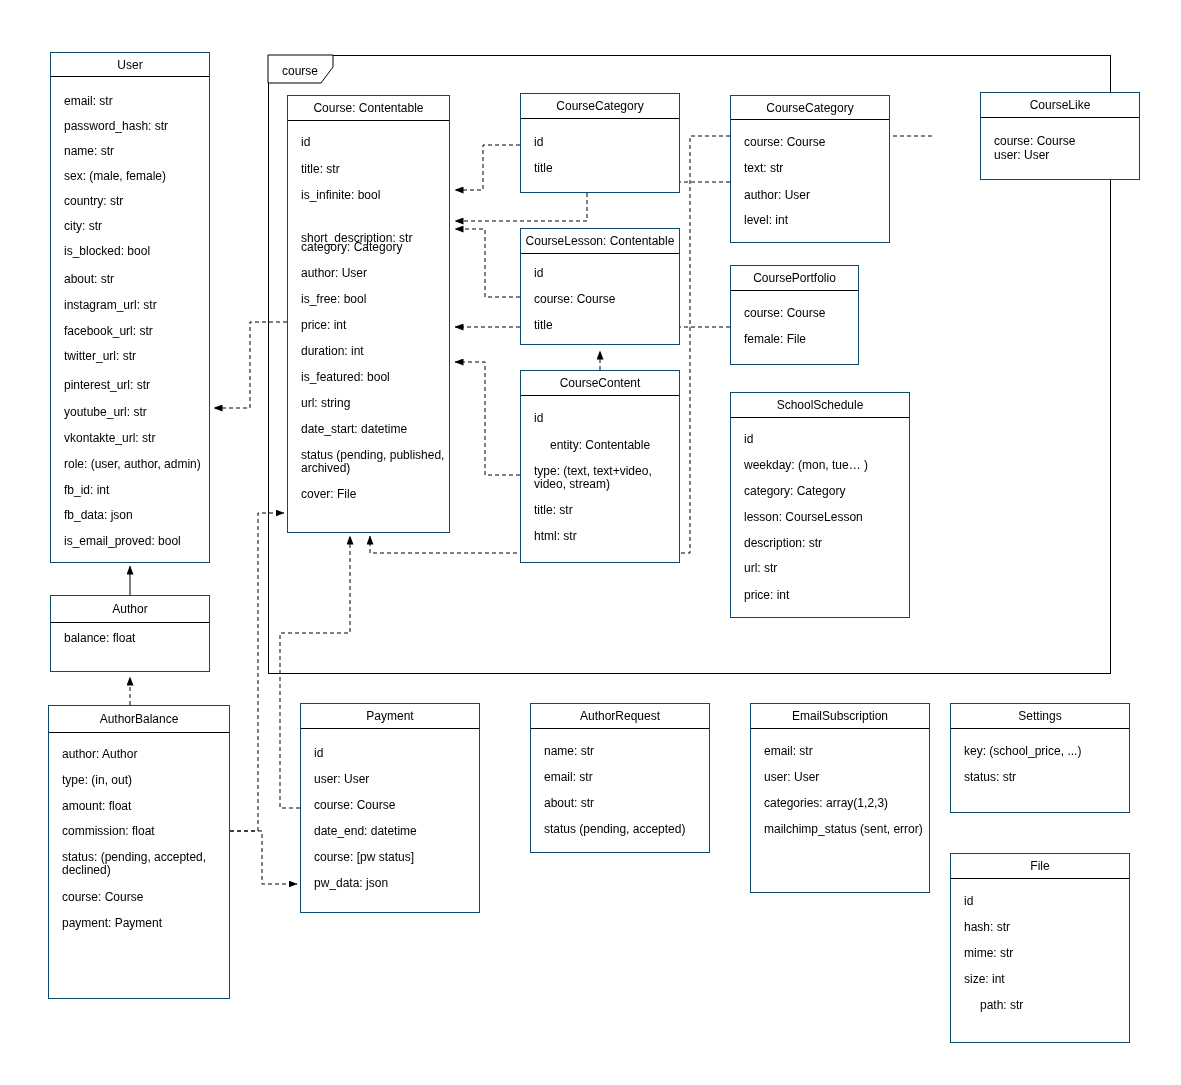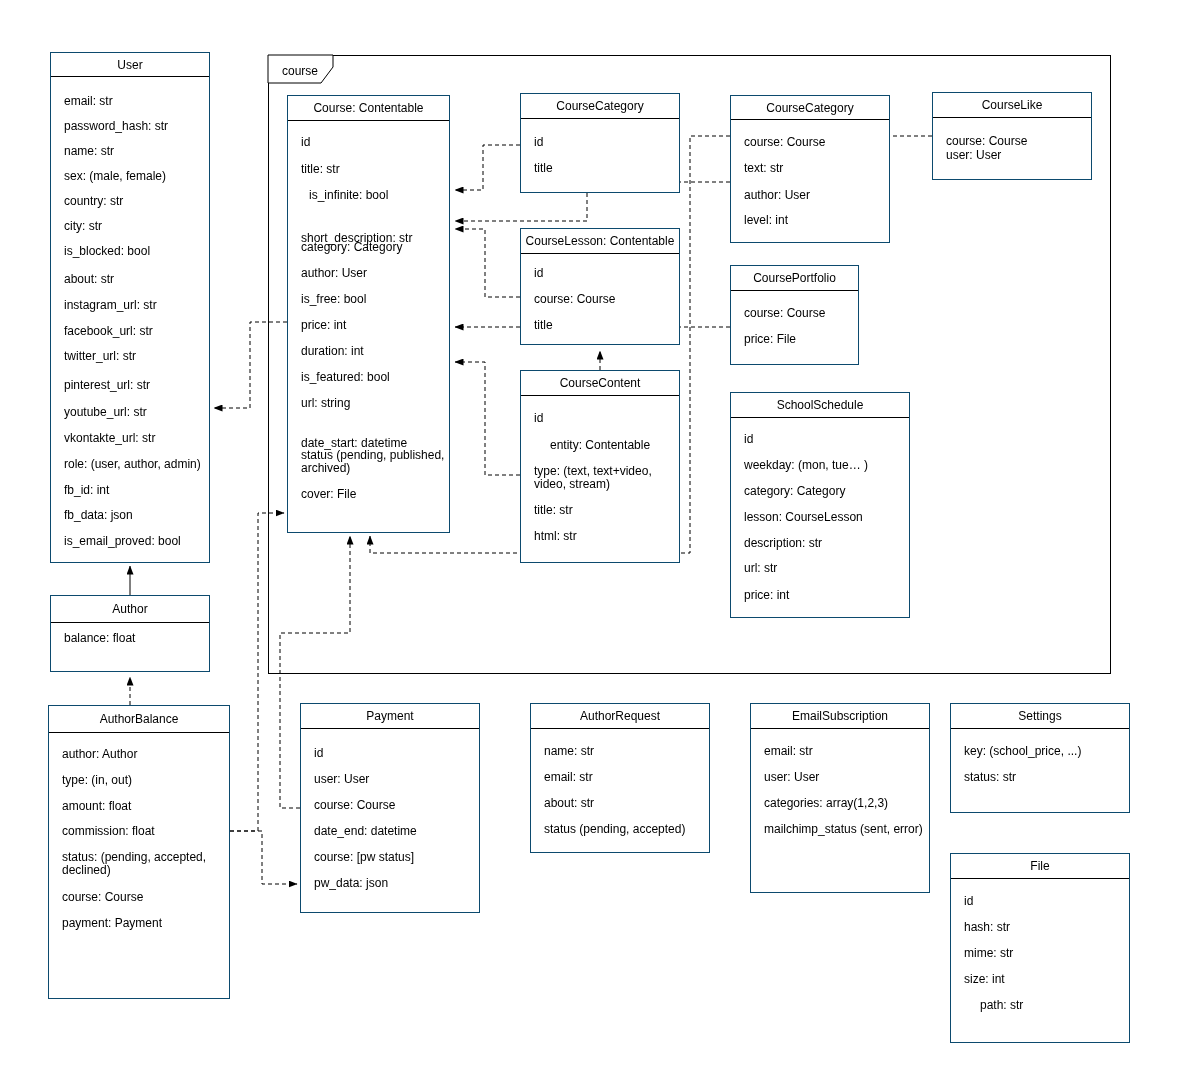--- a/index.html
+++ b/index.html
@@ -94,30 +94,30 @@
         <div class="efield" style="top: 119px;">commission: float</div>
         <div class="efield" style="top: 145px;">status: (pending, accepted,
 declined)</div>
         <div class="efield" style="top: 185px;">course: Course</div>
         <div class="efield" style="top: 211px;">payment: Payment</div>
       </div>
       <div class="entity" style="left: 287px; top: 95px; width: 163px; height: 438px;">
         <div class="etitle" style="height: 25px; line-height: 25px;">Course: Contentable</div>
         <div class="efield" style="top: 40px;">id</div>
         <div class="efield" style="top: 67px;">title: str</div>
-        <div class="efield" style="top: 93px; margin-left: 8px;">is_infinite: bool</div>
+        <div class="efield" style="top: 93px;">is_infinite: bool</div>
         <div class="efield" style="top: 136px;">short_description: str</div>
         <div class="efield" style="top: 145px;">category: Category</div>
         <div class="efield" style="top: 171px;">author: User</div>
         <div class="efield" style="top: 197px;">is_free: bool</div>
         <div class="efield" style="top: 223px;">price: int</div>
         <div class="efield" style="top: 249px;">duration: int</div>
         <div class="efield" style="top: 275px;">is_featured: bool</div>
         <div class="efield" style="top: 301px;">url: string</div>
-        <div class="efield" style="top: 341px;">date_start: datetime</div>
+        <div class="efield" style="top: 327px;">date_start: datetime</div>
         <div class="efield" style="top: 353px;">status (pending, published,
 archived)</div>
         <div class="efield" style="top: 392px;">cover: File</div>
       </div>
       <div class="entity" style="left: 520px; top: 93px; width: 160px; height: 100px;">
         <div class="etitle" style="height: 25px; line-height: 25px;">CourseCategory</div>
         <div class="efield" style="top: 42px;">id</div>
         <div class="efield" style="top: 68px;">title</div>
       </div>
       <div class="entity" style="left: 520px; top: 228px; width: 160px; height: 117px;">
@@ -135,29 +135,29 @@
         <div class="efield" style="top: 133px;">title: str</div>
         <div class="efield" style="top: 159px;">html: str</div>
       </div>
       <div class="entity" style="left: 730px; top: 95px; width: 160px; height: 148px;">
         <div class="etitle" style="height: 24px; line-height: 24px;">CourseCategory</div>
         <div class="efield" style="top: 40px;">course: Course</div>
         <div class="efield" style="top: 66px;">text: str</div>
         <div class="efield" style="top: 93px;">author: User</div>
         <div class="efield" style="top: 118px;">level: int</div>
       </div>
-      <div class="entity" style="left: 932px; top: 92px; width: 160px; height: 88px;">
+      <div class="entity" style="left: 980px; top: 92px; width: 160px; height: 88px;">
         <div class="etitle" style="height: 25px; line-height: 25px;">CourseLike</div>
         <div class="efield" style="top: 42px;">course: Course</div>
         <div class="efield" style="top: 56px;">user: User</div>
       </div>
       <div class="entity" style="left: 730px; top: 265px; width: 129px; height: 100px;">
         <div class="etitle" style="height: 25px; line-height: 25px;">CoursePortfolio</div>
         <div class="efield" style="top: 41px;">course: Course</div>
-        <div class="efield" style="top: 67px;">price: File</div>
+        <div class="efield" style="top: 67px;">female: File</div>
       </div>
       <div class="entity" style="left: 730px; top: 392px; width: 180px; height: 226px;">
         <div class="etitle" style="height: 25px; line-height: 25px;">SchoolSchedule</div>
         <div class="efield" style="top: 40px;">id</div>
         <div class="efield" style="top: 66px;">weekday: (mon, tue… )</div>
         <div class="efield" style="top: 92px;">category: Category</div>
         <div class="efield" style="top: 118px;">lesson: CourseLesson</div>
         <div class="efield" style="top: 144px;">description: str</div>
         <div class="efield" style="top: 169px;">url: str</div>
         <div class="efield" style="top: 196px;">price: int</div>

